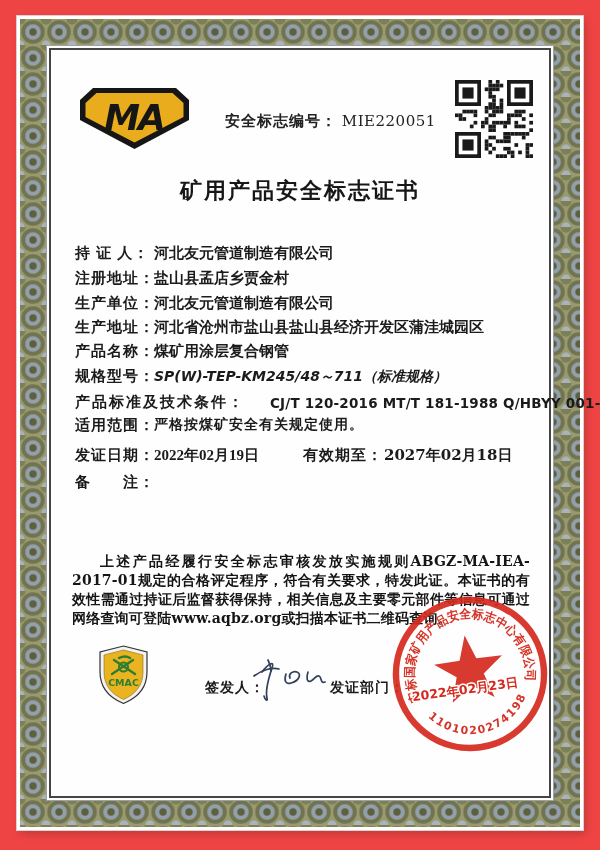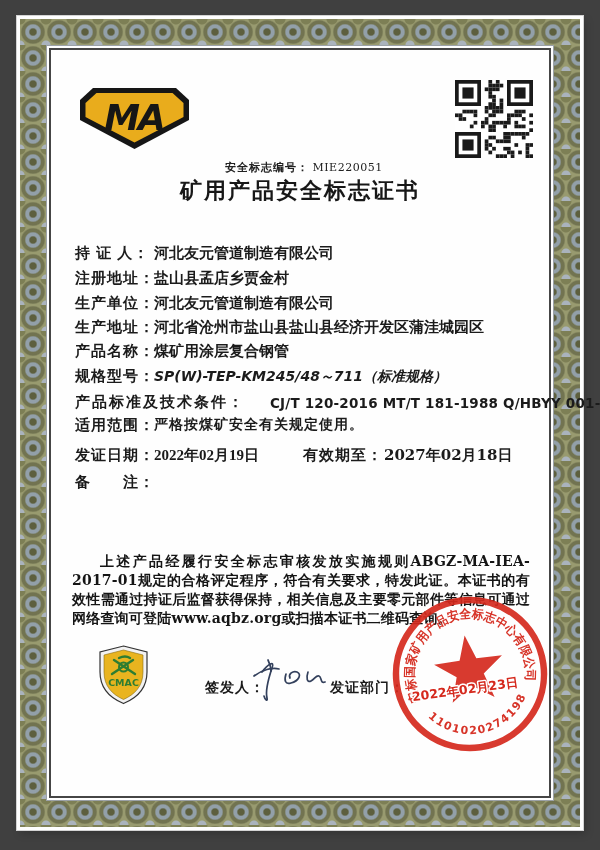--- a/index.html
+++ b/index.html
@@ -1,19 +1,19 @@
 <!DOCTYPE html>
 <html><head>
 <meta charset="utf-8">
 <style>
   * { margin:0; padding:0; box-sizing:border-box; }
   html,body { width:600px; height:850px; }
   body { background:#ffffff; font-family:"DejaVu Serif", serif; overflow:hidden; }
 
-  .canvas { position:relative; width:600px; height:850px; background:#404040; }
+  .canvas { position:relative; width:600px; height:850px; background:#ef4444; }
 
   .page {
     position:absolute; left:17px; top:16px; width:566px; height:814px;
     background:#fefefe;
     box-shadow:0 0 0 1px #d4d4d4, 3px 4px 8px rgba(0,0,0,.18);
   }
 
   
   .border-band {
     position:absolute; inset:3px;
@@ -32,21 +32,21 @@
   .inner-frame {
     position:absolute; inset:32px;
     border:2px solid #454545;
     box-shadow:0 0 0 2px #ffffff, 0 0 0 3px #9ba1a7;
   }
 
   .content { position:absolute; inset:0; }
 
   
   .ma-logo { position:absolute; left:61px; top:70px; width:113px; height:66px; }
-  .serial { position:absolute; left:208px; top:96px; font-size:11px; color:#222; white-space:nowrap;margin-top:48px; }
+  .serial { position:absolute; left:208px; top:96px; font-size:15px; color:#222; white-space:nowrap; }
   .serial .lbl { font-weight:700; font-family:"DejaVu Sans", sans-serif; letter-spacing:1px; }
   .serial .val { font-family:"DejaVu Serif", serif; letter-spacing:.5px; }
   .qr { position:absolute; left:438px; top:64px; width:78px; height:78px; }
 
   .title {
     position:absolute; left:0; right:0; top:160px; text-align:center;
     font-size:22px; font-weight:900; color:#171717; letter-spacing:2px;
     font-family:"DejaVu Serif", serif;
   }
 

